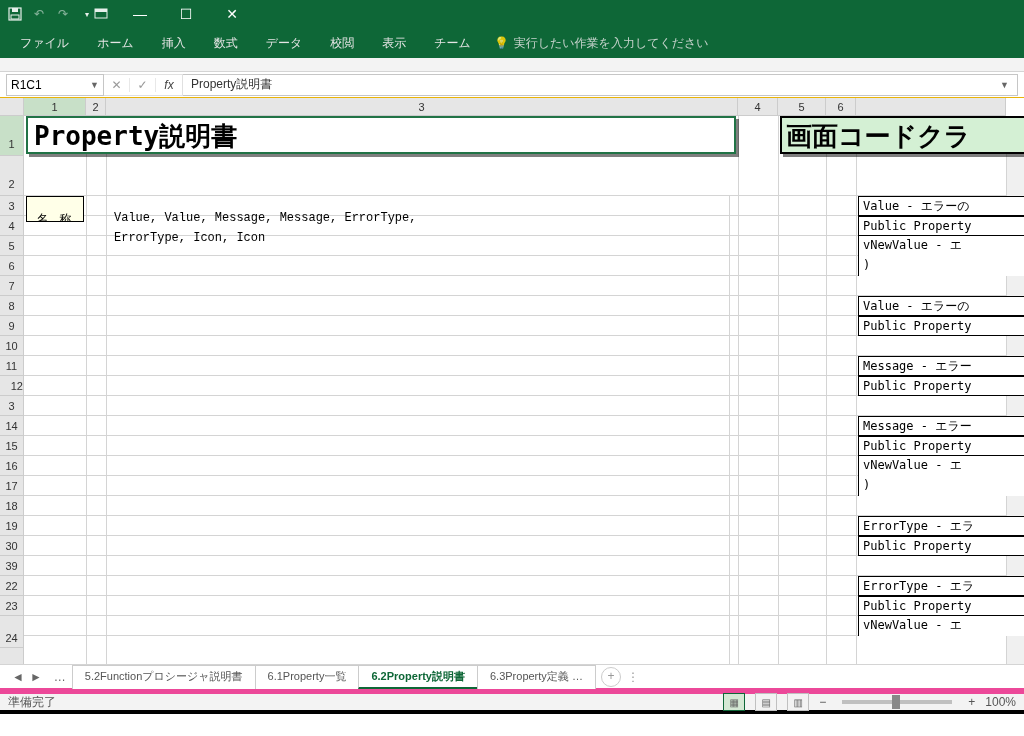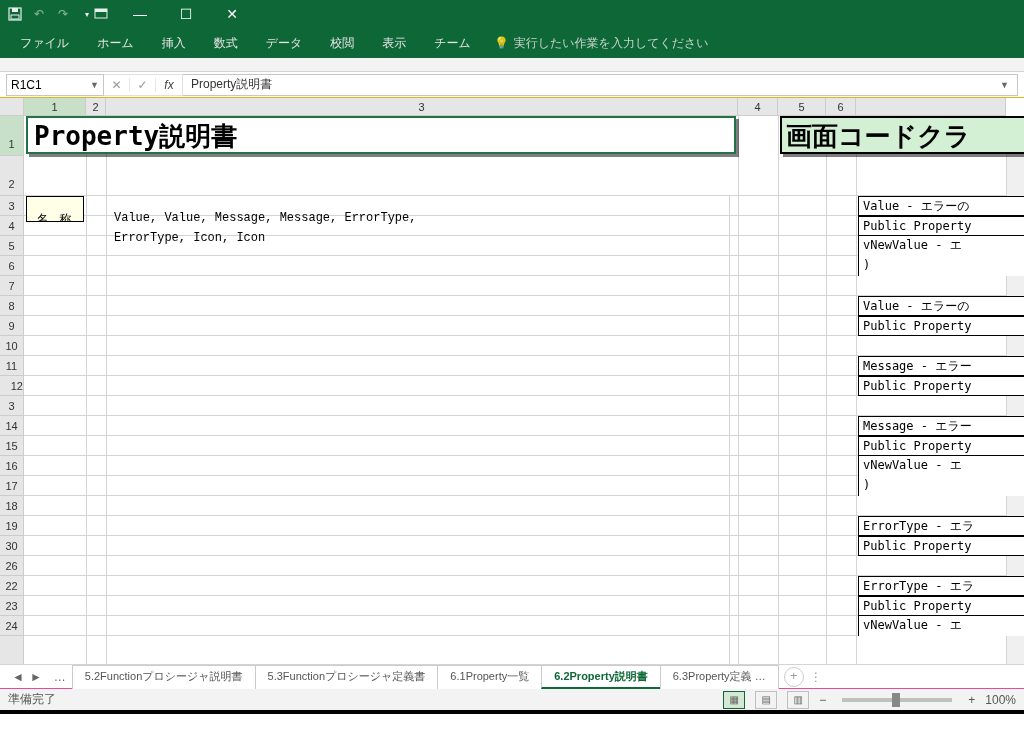--- a/index.html
+++ b/index.html
@@ -43,21 +43,21 @@
 .sel-border{border:2px solid #217346!important;background:#fff}
 .vline{position:absolute;top:0;bottom:0;width:0;border-right:1px solid #d4d4d4}
 .right-box{position:absolute;border:1px solid #000;font-family:"MS Gothic",monospace;padding:0 4px;overflow:hidden;white-space:nowrap;background:#fff;line-height:19px}
 .scroll-v{position:absolute;right:0;top:18px;width:18px;bottom:0;background:#f0f0f0;border-left:1px solid #d4d4d4}
 .sheet-bar{height:24px;background:#fff;border-top:1px solid #d4d4d4;display:flex;align-items:center;padding:0 6px}
 .sb-nav{display:flex;gap:6px;color:#666;padding:0 6px}
 .sb-dots{padding:0 6px;color:#666}
 .stab{padding:3px 12px;border:1px solid #ccc;border-bottom:none;background:#fff;margin-right:-1px;font-size:11px;color:#555;cursor:pointer}
 .stab.active{background:#fff;border-bottom:2px solid #0e6737;color:#0e6737;font-weight:bold}
 .sb-add{width:20px;height:20px;border:1px solid #ccc;border-radius:10px;text-align:center;line-height:17px;color:#999;margin-left:6px}
-.status-bar{height:22px;background:#f3f3f3;border-top:1px solid #ec4899;display:flex;align-items:center;padding:0 8px;font-size:11px;color:#555}
+.status-bar{height:22px;background:#f3f3f3;border-top:6px solid #ec4899;display:flex;align-items:center;padding:0 8px;font-size:11px;color:#555}
 .sb-right{margin-left:auto;display:flex;align-items:center;gap:10px}
 .view-btn{width:22px;height:18px;border:1px solid #c0c0c0;display:flex;align-items:center;justify-content:center;font-size:10px;color:#666}
 .view-btn.active{background:#d4e8d4;border-color:#0e6737}
 .zoom-slider{width:110px;height:4px;background:#c0c0c0;position:relative;margin:0 6px}
 .zoom-thumb{position:absolute;width:8px;height:14px;background:#888;top:-5px;left:50px}
 .bottom-black{height:4px;background:#000}
 svg{display:block}
 </style>
 </head>
 <body>
@@ -146,24 +146,24 @@
       <div class="rh" style="height: 20px; line-height: 20px;">11</div>
       <div class="rh" style="height: 20px; line-height: 20px; text-align: right;">12</div>
       <div class="rh" style="height: 20px; line-height: 20px;">3</div>
       <div class="rh" style="height: 20px; line-height: 20px;">14</div>
       <div class="rh" style="height: 20px; line-height: 20px;">15</div>
       <div class="rh" style="height: 20px; line-height: 20px;">16</div>
       <div class="rh" style="height: 20px; line-height: 20px;">17</div>
       <div class="rh" style="height: 20px; line-height: 20px;">18</div>
       <div class="rh" style="height: 20px; line-height: 20px;">19</div>
       <div class="rh" style="height: 20px; line-height: 20px;">30</div>
-      <div class="rh" style="height: 20px; line-height: 20px;">26</div>
+      <div class="rh" style="height: 20px; line-height: 20px;">39</div>
       <div class="rh" style="height: 20px; line-height: 20px;">22</div>
       <div class="rh" style="height: 20px; line-height: 20px;">23</div>
-      <div class="rh" style="height: 20px; line-height: 20px;">24</div>
+      <div class="rh" style="height: 20px; line-height: 20px; margin-top: 12px;">24</div>
     </div>
   <div class="scroll-v"></div>
   <div class="cells" id="cells">
     <div class="vline" style="left:62px"></div>
     <div class="vline" style="left:82px"></div>
     <div class="vline" style="left:714px"></div>
     <div class="vline" style="left:754px"></div>
     <div class="vline" style="left:802px"></div>
     <div class="vline" style="left:832px"></div>
 
@@ -224,21 +224,20 @@
 </div>
 
 <div class="sheet-bar">
   <div class="sb-nav">
     <span>◄</span>
     <span>►</span>
   </div>
   <div class="sb-dots">…</div>
   <div id="sheettabs" style="display:flex">
       <div class="stab">5.2Functionプロシージャ説明書</div>
-      <div class="stab">5.3Functionプロシージャ定義書</div>
       <div class="stab">6.1Property一覧</div>
       <div class="stab active">6.2Property説明書</div>
       <div class="stab">6.3Property定義 …</div>
     </div>
   <div class="sb-add">+</div>
   <span style="margin-left:6px;color:#999">⋮</span>
 </div>
 
 <div class="status-bar">
   <span>準備完了</span>

